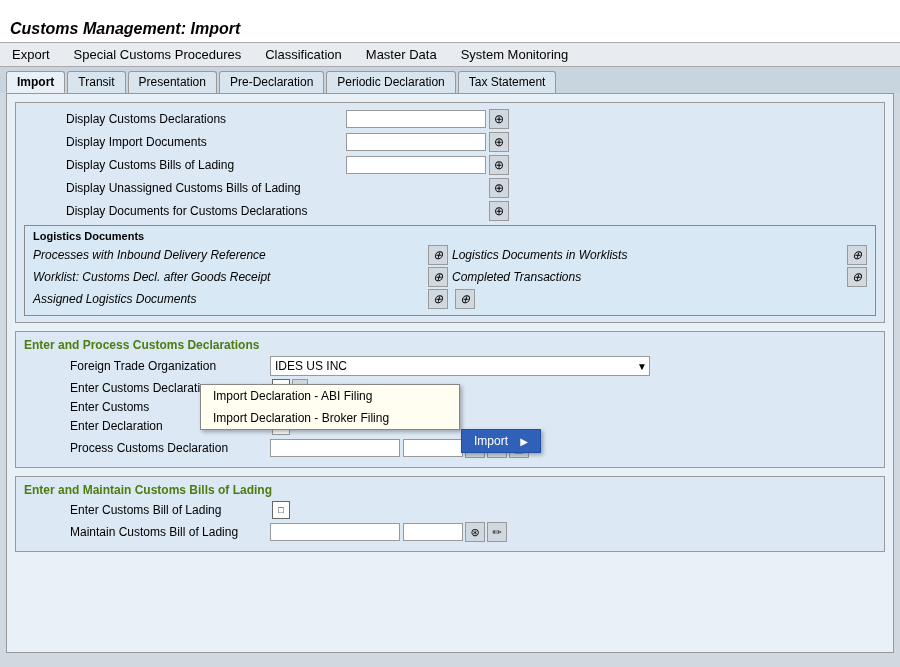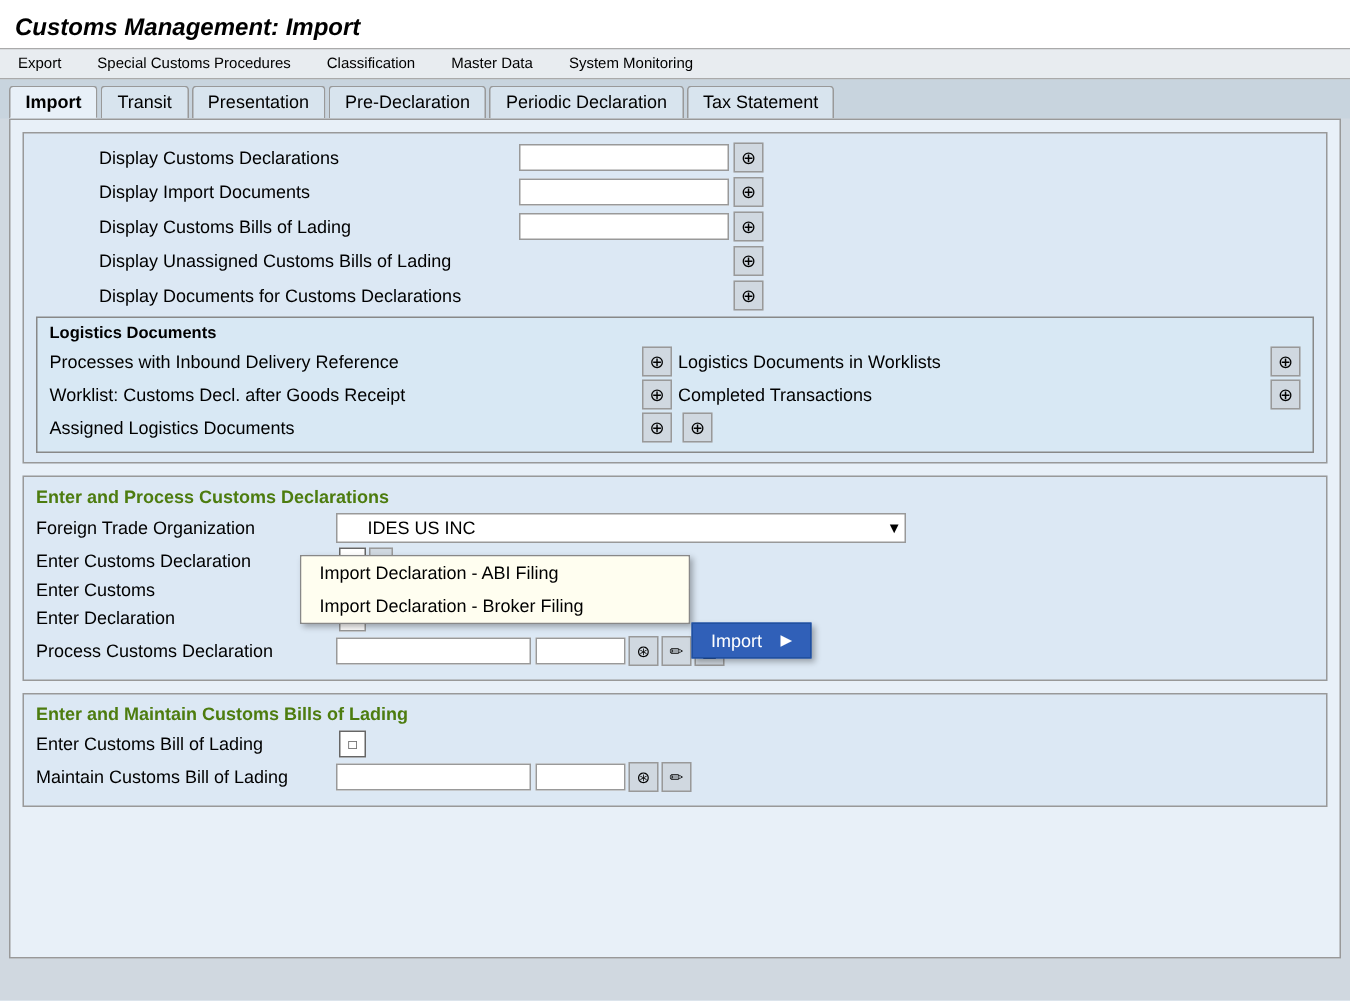--- a/index.html
+++ b/index.html
@@ -7,38 +7,38 @@
       font-family: Arial, sans-serif;
       font-size: 12px;
       background: #d0d8e0;
       color: #000;
       width: 900px;
       min-height: 667px;
       overflow: hidden;
     }
     .title-bar {
       background: #fff;
-      padding: 10px 10px 4px 10px;
+      padding: 20px 10px 4px 10px;
       border-bottom: 1px solid #aaa;
     }
     .title-bar h1 {
       font-size: 16px;
       font-style: italic;
       font-weight: bold;
       color: #000;
     }
     .menu-bar {
       background: #e8ecf0;
       padding: 3px 10px;
       border-bottom: 1px solid #aaa;
       display: flex;
       gap: 20px;
     }
     .menu-item {
-      font-size: 10px;
+      font-size: 13px;
       color: #000;
       cursor: pointer;
       padding: 1px 2px;
     }
     .tab-bar {
       display: flex;
       padding: 4px 6px 0 6px;
       background: #c8d4de;
       gap: 2px;
     }
@@ -100,20 +100,21 @@
       display: flex;
       align-items: center;
       justify-content: center;
       font-size: 12px;
       margin-left: 3px;
     }
     .logistics-grid {
       display: grid;
       grid-template-columns: 1fr 1fr;
       gap: 2px 4px;
+      font-style: italic;
     }
     .logistics-row {
       display: flex;
       align-items: center;
       margin-bottom: 2px;
     }
     .logistics-label {
       font-size: 12px;
       flex: 1;
     }
@@ -125,35 +126,36 @@
     }
     .field-row {
       display: flex;
       align-items: center;
       margin-bottom: 3px;
     }
     .field-label {
       width: 200px;
       font-size: 12px;
       flex-shrink: 0;
+      margin-left: 46px;
     }
     .field-input {
       width: 130px;
       height: 18px;
       border: 1px solid #999;
       background: #fff;
       font-size: 11px;
     }
     .dropdown-input {
       width: 320px;
       height: 20px;
       border: 1px solid #999;
       background: #fff;
       font-size: 12px;
-      padding: 1px 20px;
+      padding: 1px 4px;
       display: flex;
       align-items: center;
       position: relative;
     }
     .dropdown-arrow {
       position: absolute;
       right: 2px;
       font-size: 10px;
     }
     .icon-btn {

